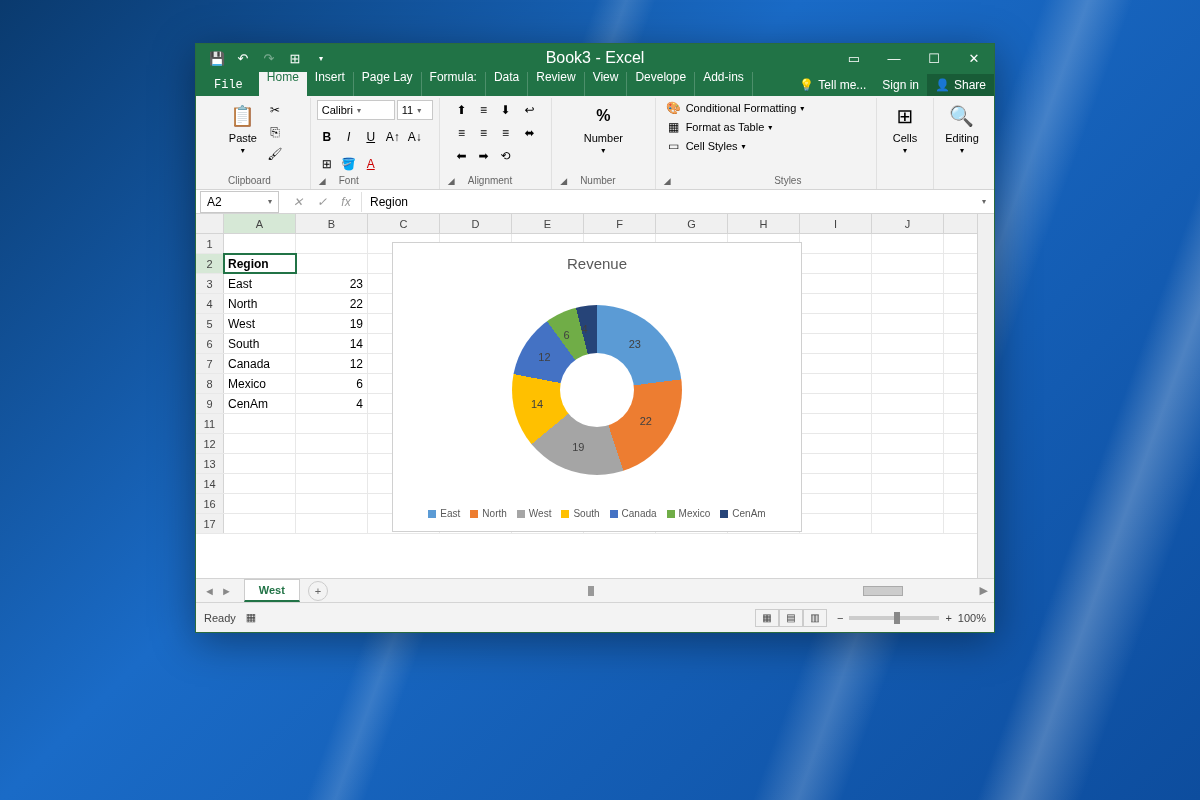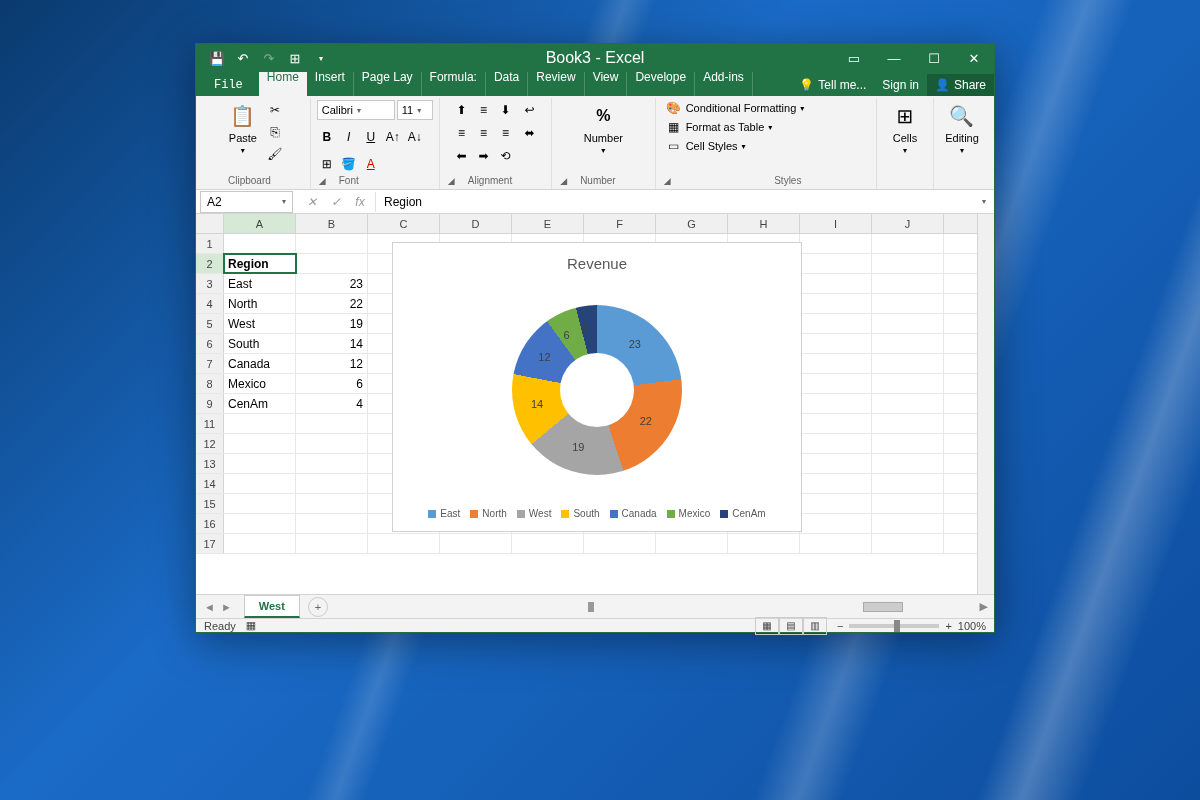--- a/index.html
+++ b/index.html
@@ -39,21 +39,21 @@
 .mini-col { display: flex; flex-direction: column; gap: 2px; }
 .mini-row { display: flex; gap: 2px; align-items: center; }
 .mini-btn { width: 20px; height: 20px; display: flex; align-items: center; justify-content: center; cursor: pointer; border: 1px solid transparent; font-size: 12px; }
 .combo { height: 20px; border: 1px solid #c8c8c8; background: #fff; display: flex; align-items: center; padding: 0 4px; font-size: 11px; gap: 4px; }
 .combo .dd { font-size: 8px; color: #666; }
 .style-row { display: flex; align-items: center; gap: 4px; padding: 1px 4px; cursor: pointer; font-size: 11px; }
 .style-row .sicon { width: 16px; height: 14px; display: flex; align-items: center; justify-content: center; font-size: 12px; }
 
 
 .formulabar { height: 24px; border-bottom: 1px solid #d4d4d4; display: flex; align-items: center; background: #fff; }
-.namebox { width: 93px; height: 22px; border: 1px solid #c8c8c8; margin: 16px 4px; display: flex; align-items: center; padding: 0 6px; font-size: 12px; justify-content: space-between; }
+.namebox { width: 79px; height: 22px; border: 1px solid #c8c8c8; margin: 16px 4px; display: flex; align-items: center; padding: 0 6px; font-size: 12px; justify-content: space-between; }
 .fb-btns { display: flex; gap: 2px; padding: 0 4px; border-right: 1px solid #e0e0e0; }
 .fb-btn { width: 22px; height: 20px; display: flex; align-items: center; justify-content: center; color: #999; cursor: pointer; font-size: 12px; font-style: italic; }
 .fb-input { flex: 1; padding: 0 8px; font-size: 12px; display: flex; align-items: center; justify-content: space-between; }
 
 
 .grid-area { flex: 1; display: flex; flex-direction: column; overflow: hidden; position: relative; background: #fff; }
 .col-headers { height: 20px; display: flex; border-bottom: 1px solid #d4d4d4; background: #f0f0f0; }
 .corner { width: 28px; border-right: 1px solid #d4d4d4; background: #f0f0f0; }
 .col-h { width: 72px; border-right: 1px solid #d4d4d4; display: flex; align-items: center; justify-content: center; font-size: 11px; color: #444; cursor: pointer; }
 .col-h.sel { background: #d6e8d6; }
@@ -79,21 +79,21 @@
 .legend-sw { width: 8px; height: 8px; }
 
 
 .sheet-tabs { height: 24px; border-top: 1px solid #d4d4d4; display: flex; align-items: center; background: #f3f3f3; font-size: 11px; }
 .sheet-nav { padding: 0 8px; display: flex; gap: 6px; color: #888; }
 .sheet-tab { padding: 4px 14px; background: #fff; border: 1px solid #ccc; border-bottom: 2px solid #217346; color: #217346; font-weight: bold; cursor: pointer; margin-left: 4px; }
 .sheet-add { width: 20px; height: 20px; border: 1px solid #ccc; border-radius: 50%; display: flex; align-items: center; justify-content: center; margin-left: 8px; cursor: pointer; color: #666; }
 .hscroll-track { flex: 1; margin: 0 8px; height: 12px; position: relative; }
 
 
-.statusbar { height: 14px; background: #f3f3f3; border-top: 1px solid #d4d4d4; display: flex; align-items: center; padding: 0 8px; font-size: 11px; color: #444; gap: 10px; }
+.statusbar { height: 30px; background: #f3f3f3; border-top: 1px solid #d4d4d4; display: flex; align-items: center; padding: 0 8px; font-size: 11px; color: #444; gap: 10px; }
 .statusbar .spacer { flex: 1; }
 .view-btns { display: flex; }
 .view-btn { width: 24px; height: 18px; border: 1px solid #ccc; display: flex; align-items: center; justify-content: center; font-size: 10px; cursor: pointer; }
 .zoom { display: flex; align-items: center; gap: 6px; }
 .zoom-slider { width: 90px; height: 4px; background: #ccc; position: relative; }
 .zoom-thumb { position: absolute; left: 50%; top: -4px; width: 6px; height: 12px; background: #888; }
 </style>
 </head>
 <body>
 <div class="light-rays"></div>
@@ -479,33 +479,20 @@
           <div class="cell"></div>
           <div class="cell"></div>
           <div class="cell"></div>
           <div class="cell"></div>
           <div class="cell"></div>
           <div class="cell"></div>
           <div class="cell"></div>
           <div class="cell"></div>
         </div>
         <div class="grow">
-          <div class="row-h">15</div>
-          <div class="cell"></div>
-          <div class="cell num"></div>
-          <div class="cell"></div>
-          <div class="cell"></div>
-          <div class="cell"></div>
-          <div class="cell"></div>
-          <div class="cell"></div>
-          <div class="cell"></div>
-          <div class="cell"></div>
-          <div class="cell"></div>
-        </div>
-        <div class="grow">
           <div class="row-h">16</div>
           <div class="cell"></div>
           <div class="cell num"></div>
           <div class="cell"></div>
           <div class="cell"></div>
           <div class="cell"></div>
           <div class="cell"></div>
           <div class="cell"></div>
           <div class="cell"></div>
           <div class="cell"></div>

